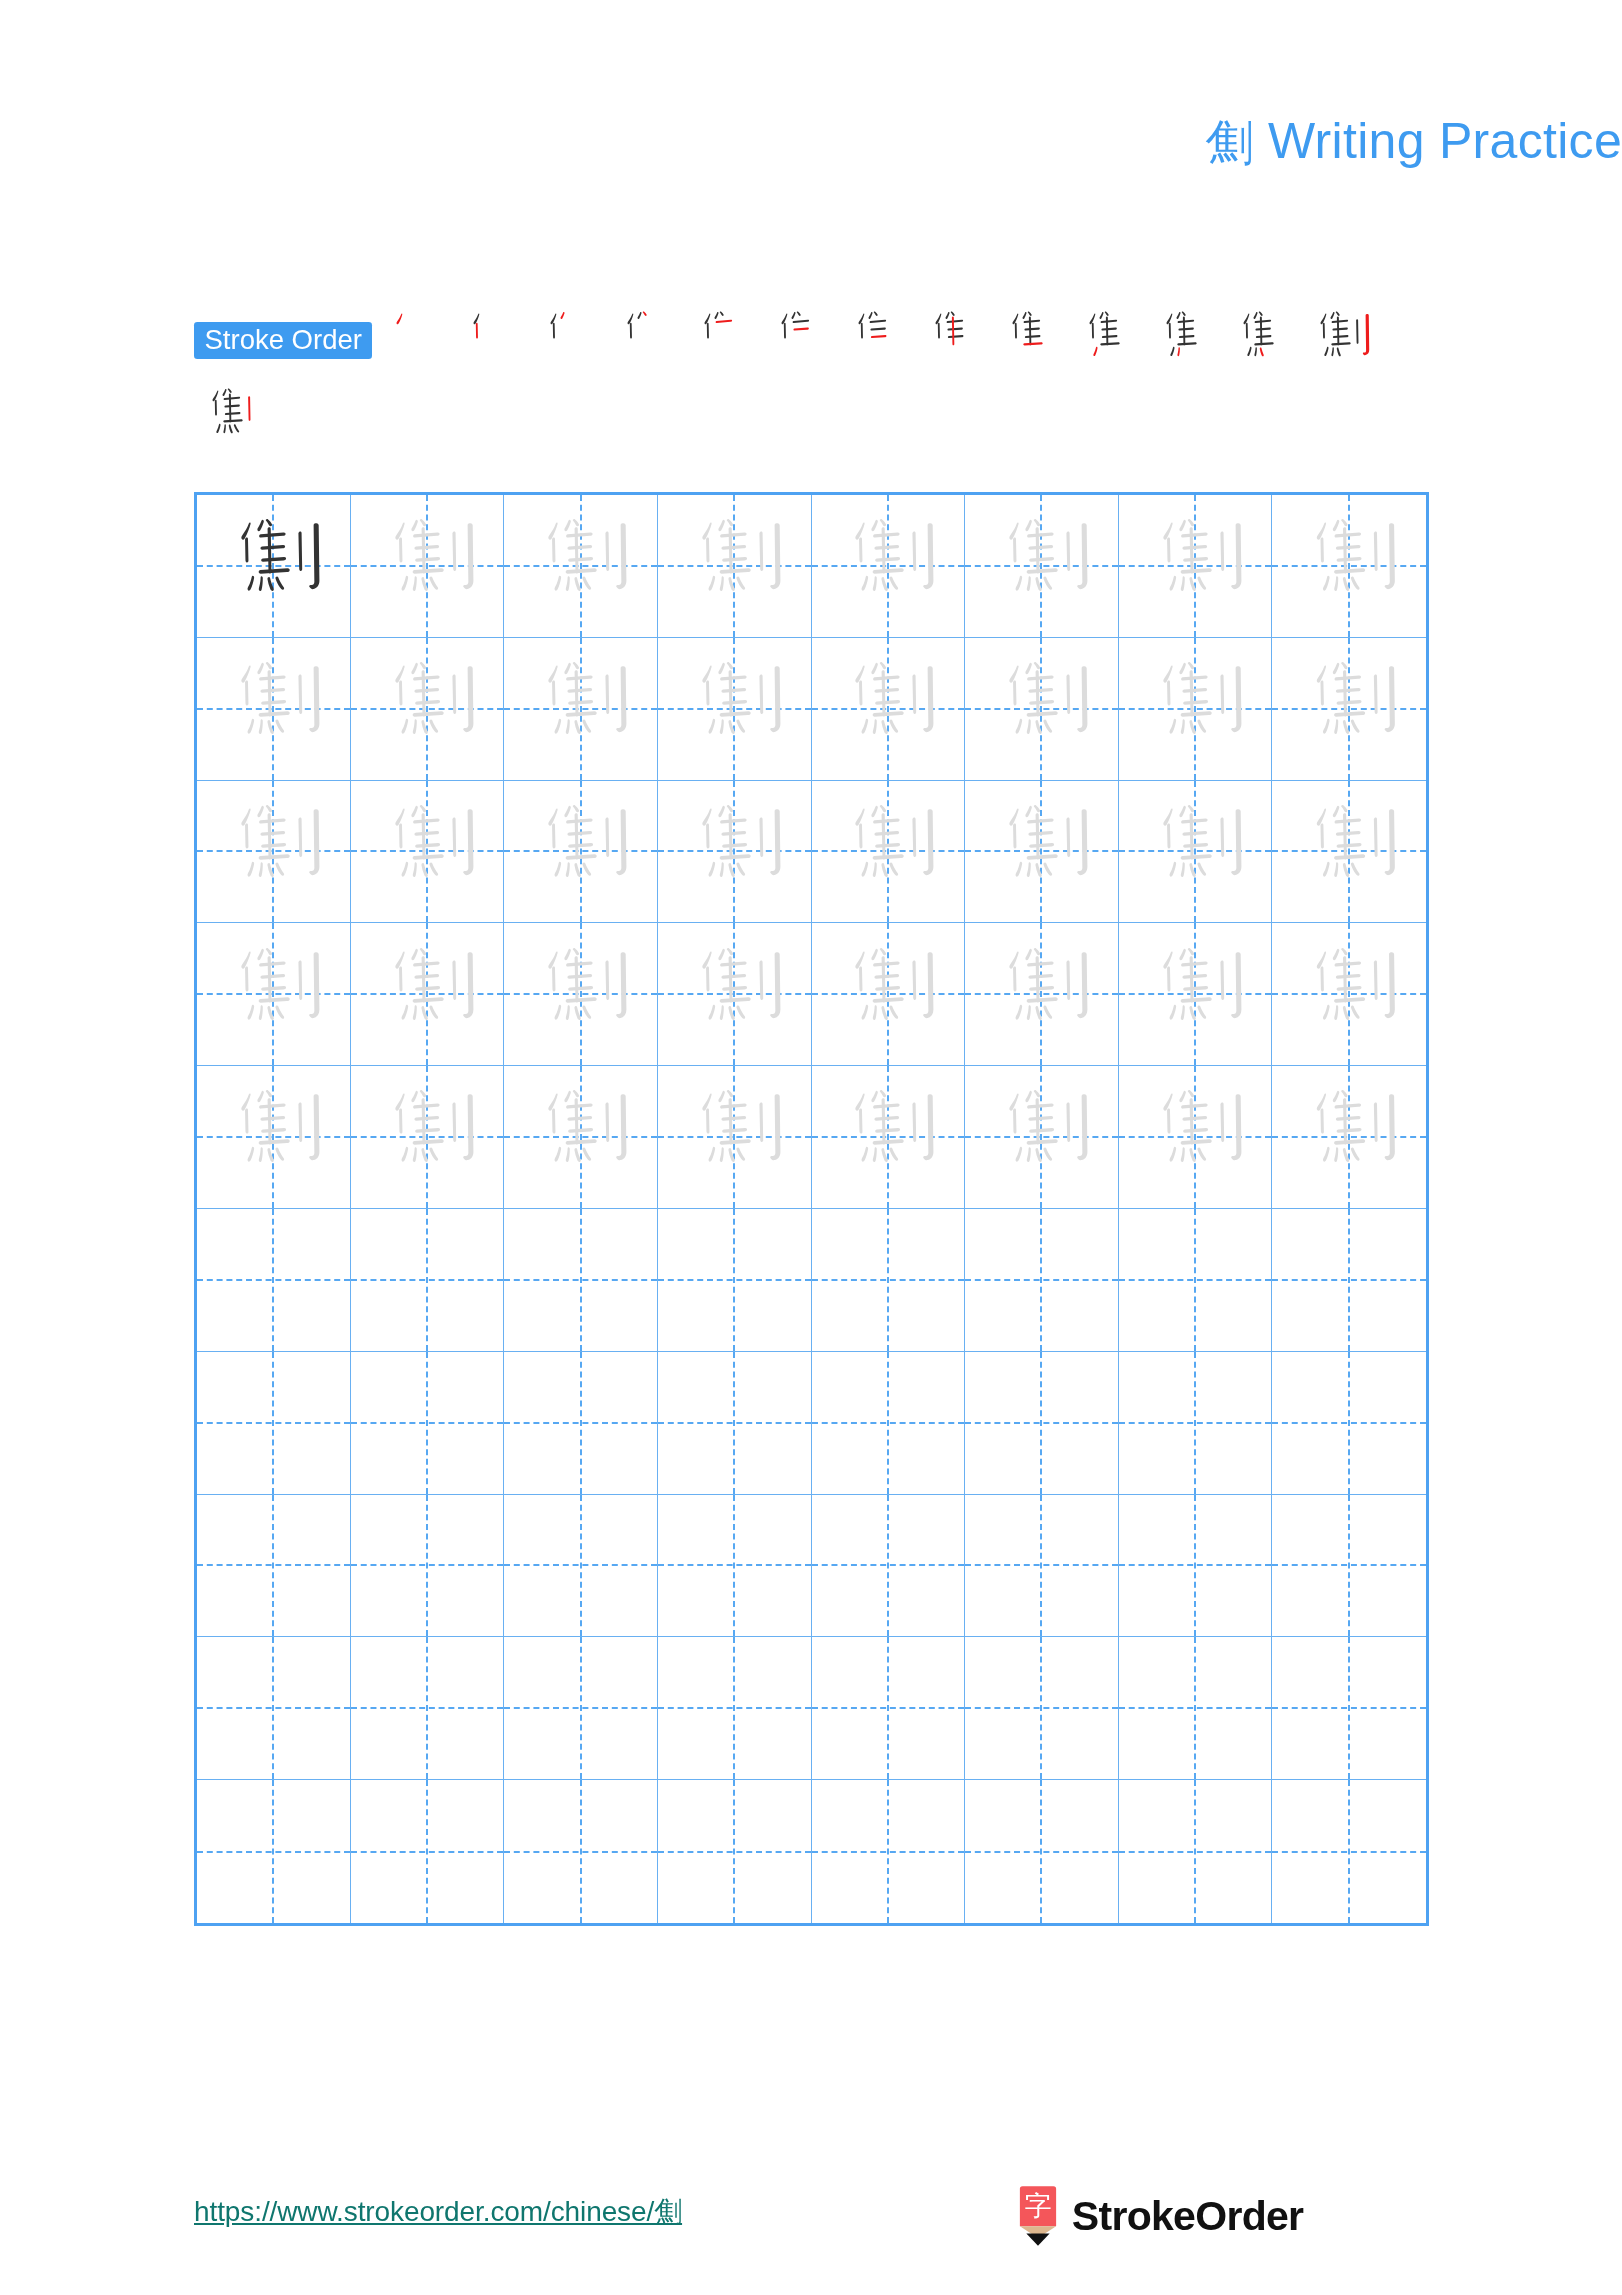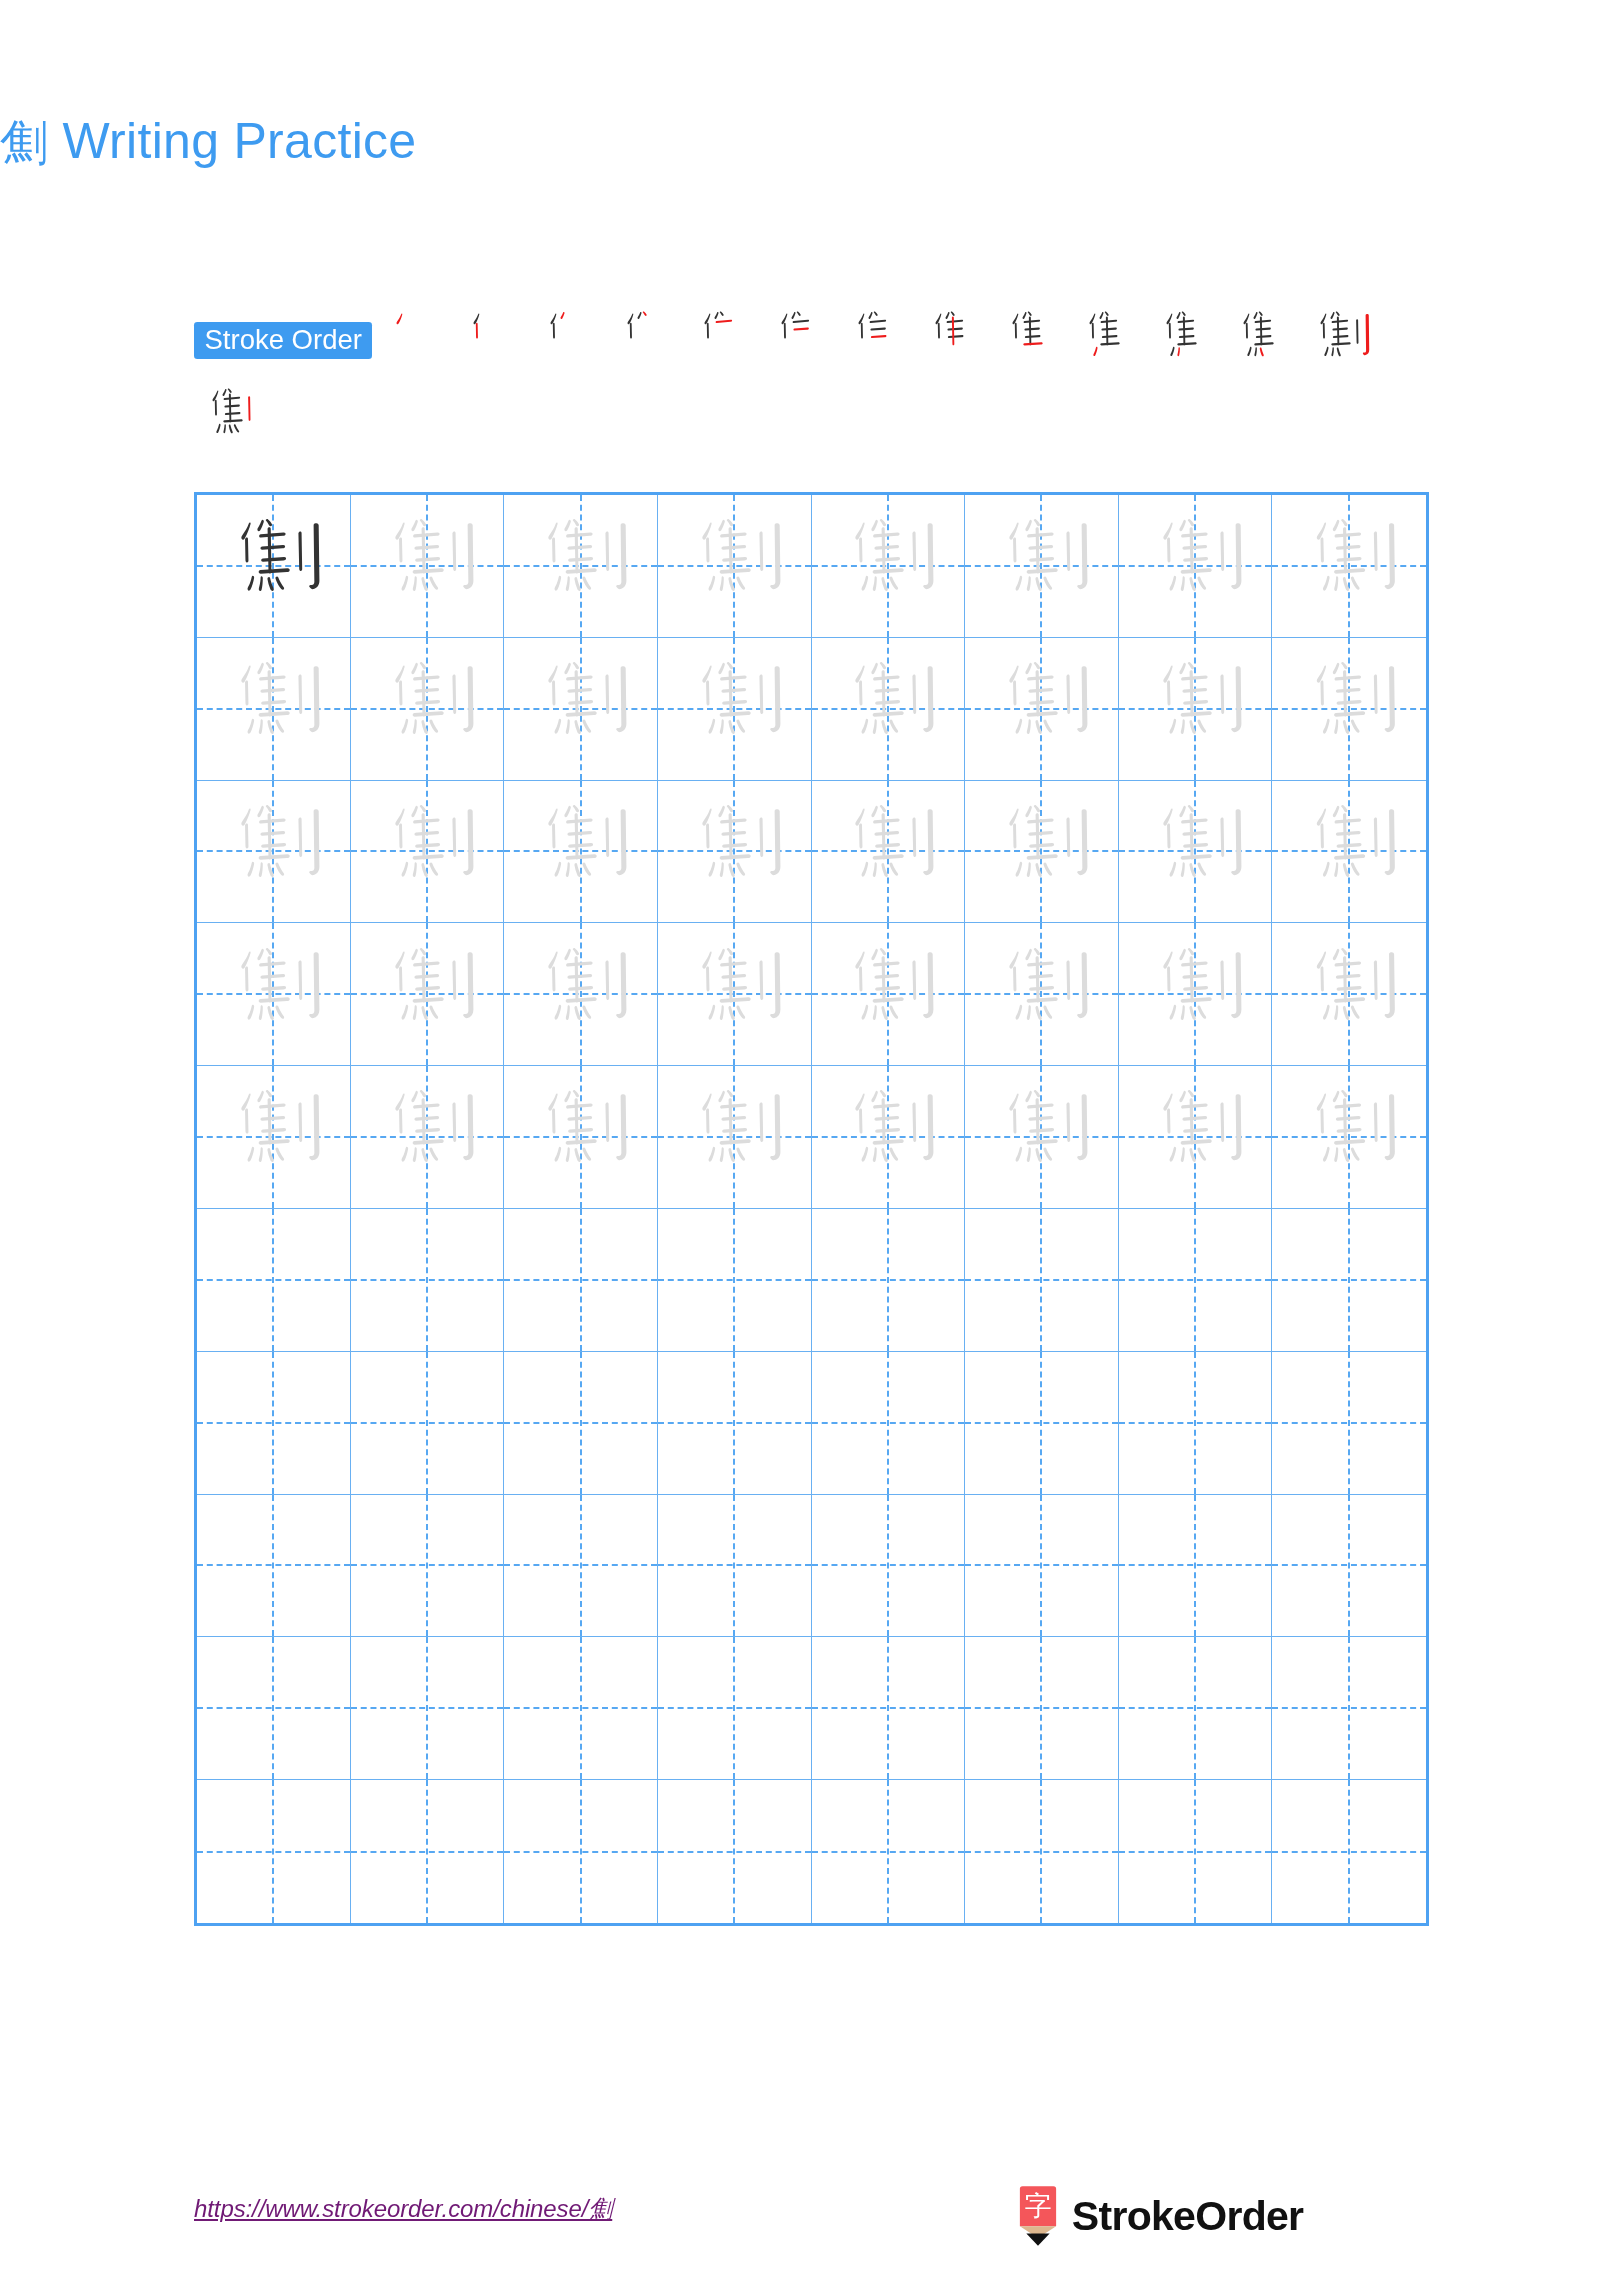--- a/index.html
+++ b/index.html
@@ -25,21 +25,21 @@
     height: 2295px;
     background: #ffffff;
   }
 
   
   .title {
     position: absolute;
     left: 0;
     top: 110px;
     width: 1622px;
-    text-align: left;
+    text-align: right;
     font-size: 50px;
     font-weight: 400;
     color: #3E9BF0;
     letter-spacing: 0.3px;
     white-space: nowrap;
     line-height: 1.25;
   }
   .title .han {
     font-family: "DejaVu Sans", "Liberation Sans", sans-serif;
     font-size: 48px;
@@ -154,25 +154,24 @@
     left: 0;
     top: 2186px;
     width: 1622px;
     height: 72px;
   }
 
   .footer-url {
     position: absolute;
     left: 194px;
     top: 6.5px;
-    font-size: 24px;
-    color: #701a75;
+    font-size: 28px;
+    color: #0f766e;
     white-space: nowrap;
     letter-spacing: -0.1px;
-    font-style: italic;
   }
 
   .brand {
     position: absolute;
     left: 1016px;
     top: 0px;
     display: flex;
     align-items: center;
     gap: 11.8px;
   }

